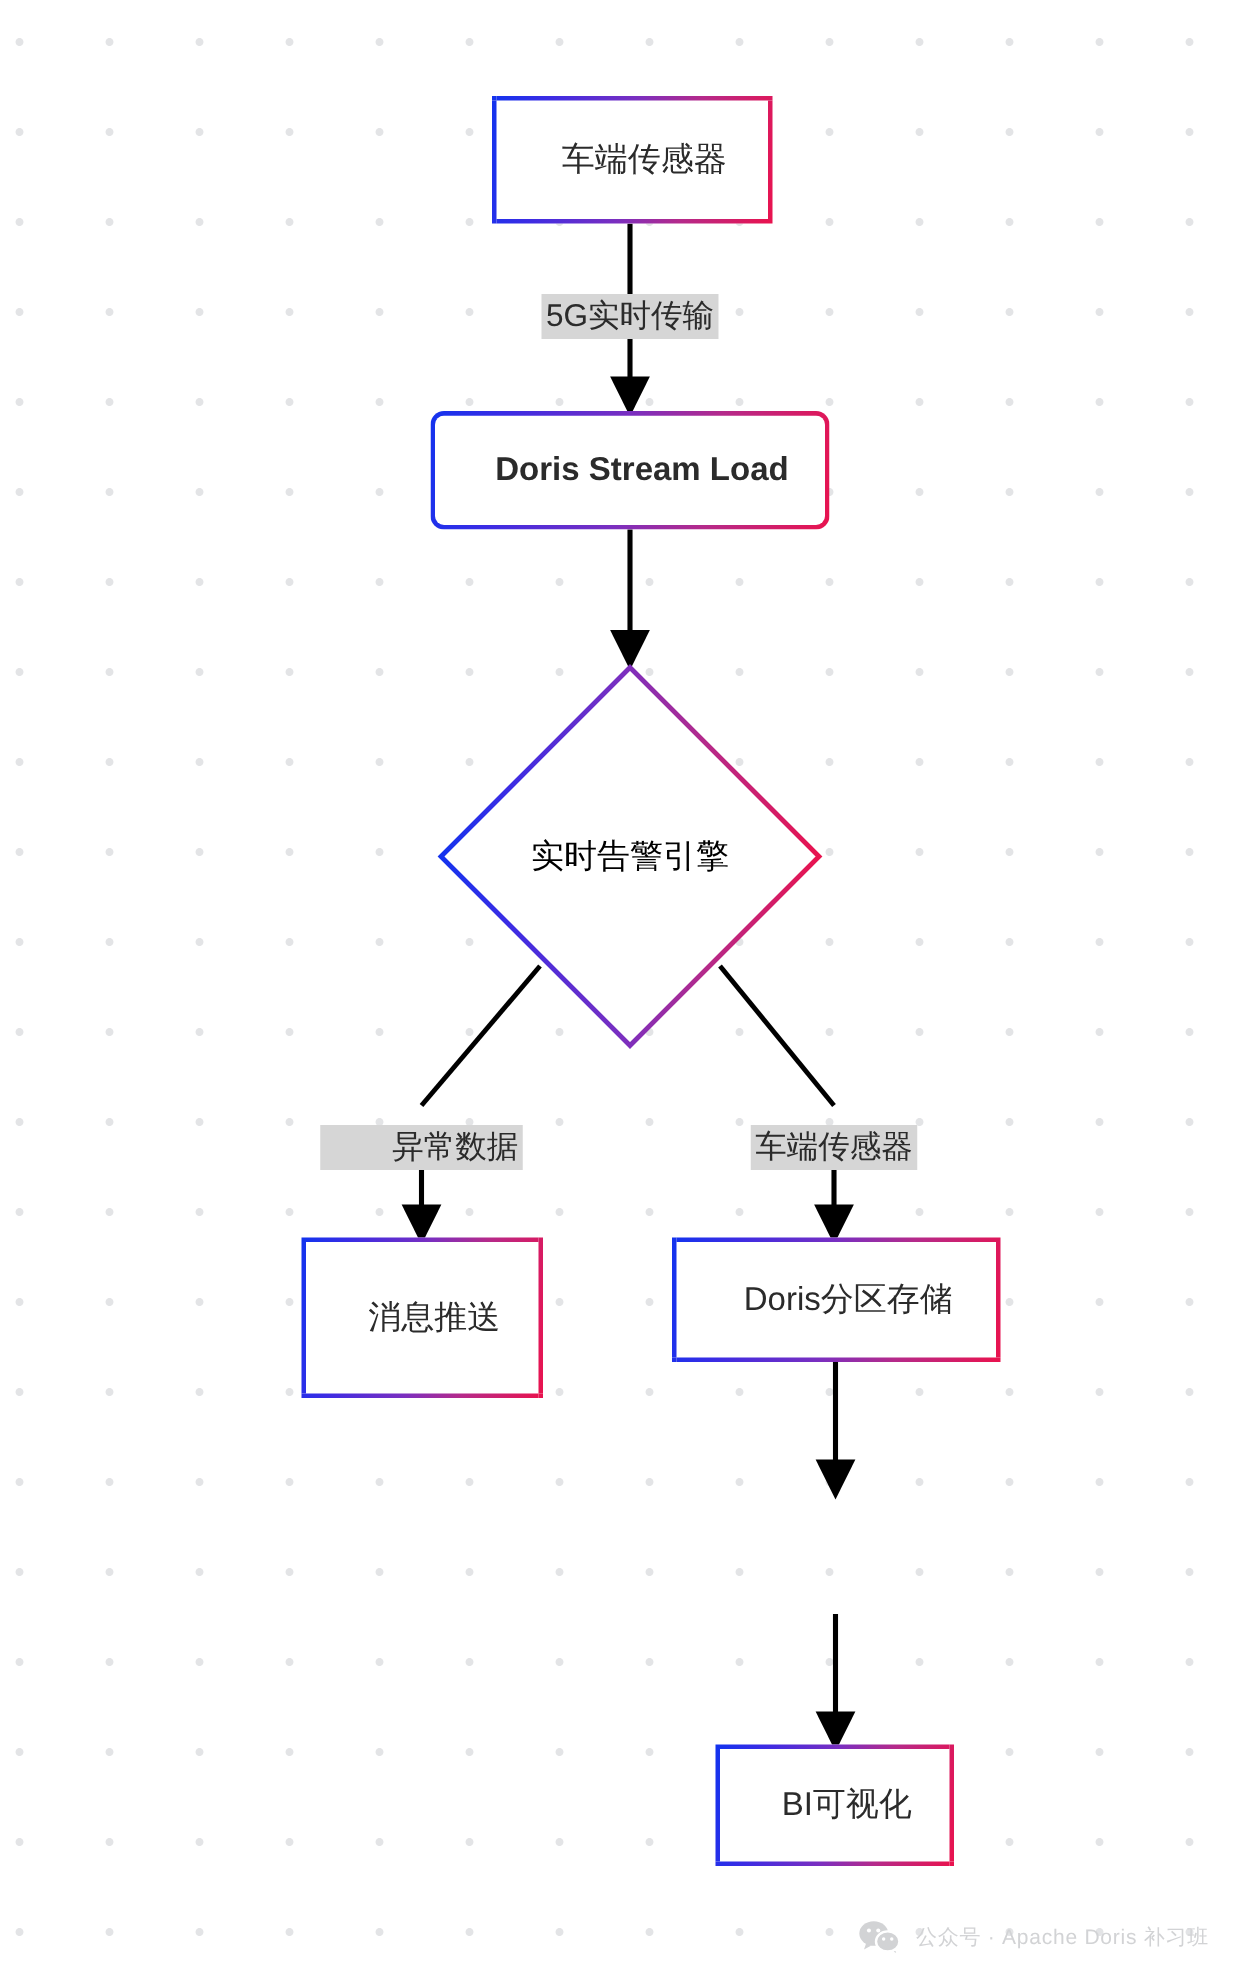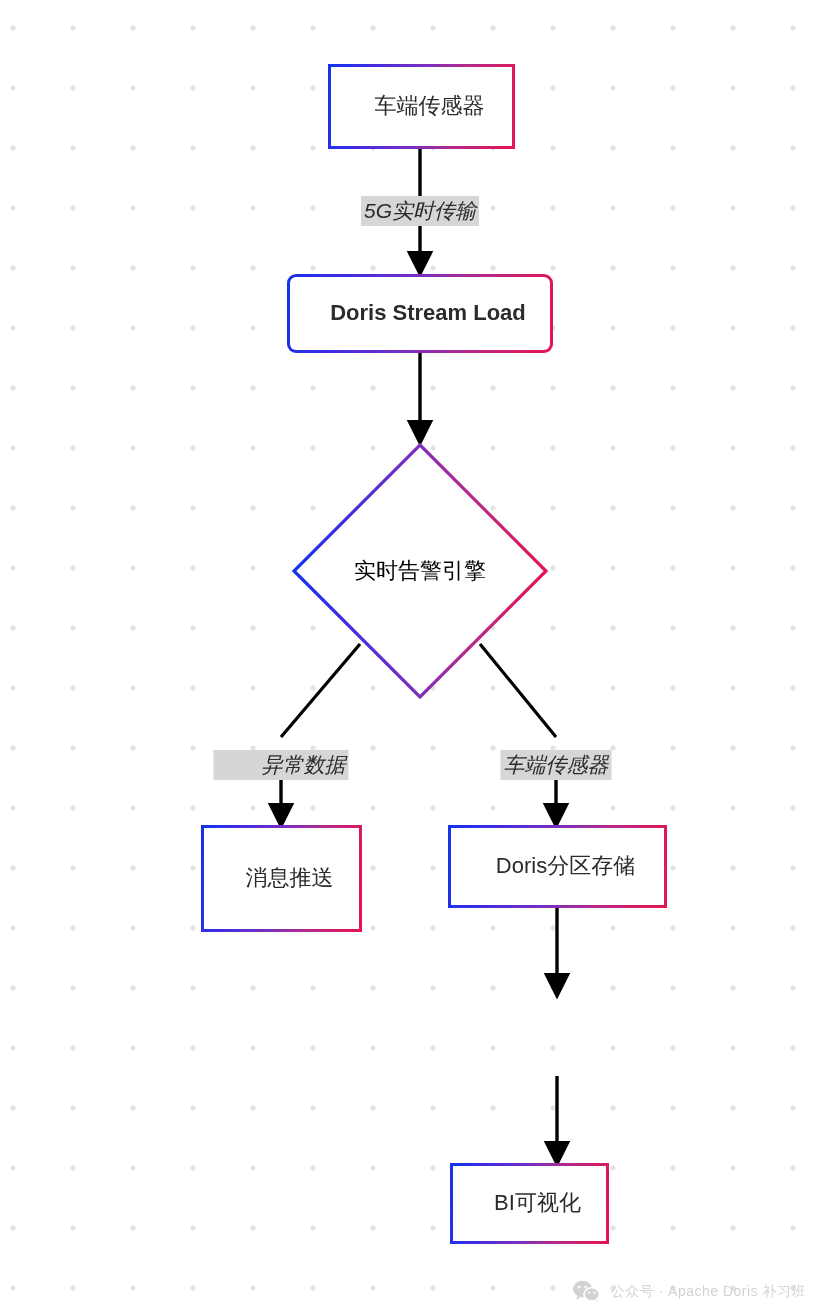--- a/index.html
+++ b/index.html
@@ -84,21 +84,20 @@
   
   .edge-label {
     position: absolute;
     background: #d6d6d6;
     color: #2b2b2b;
     font-size: 21px;
     line-height: 1.32;
     padding: 1px 3px;
     white-space: nowrap;
     transform: translateX(-50%);
-    font-style: italic;
   }
 
   
   .n-cn  { font-size: 22px; }
   .n-en  { font-size: 22px; }
 
   
   #watermark {
     position: absolute;
     right: 16px;
@@ -179,21 +178,21 @@
 
   <div class="node rect n-cn" style="left:201px; top:825px; width:161px; height:107px;">
     <span class="node-label">消息推送</span>
   </div>
 
   <div class="node rect n-cn" style="left:448px; top:825px; width:219px; height:83px;">
     <span class="node-label">Doris分区存储</span>
   </div>
 
 
-  <div class="node rect n-cn" style="left:450px; top:1163px; width:159px; height:81px;text-align:right;">
+  <div class="node rect n-cn" style="left:477px; top:1163px; width:159px; height:81px;text-align:right;">
     <span class="node-label">BI可视化</span>
   </div>
 
   <div class="edge-label" style="left:420px; top:196px;">5G实时传输</div>
 
   <div class="edge-label" style="left:281px; top:750px;padding-left:48px;">异常数据</div>
 
   <div class="edge-label" style="left:556px; top:750px;">车端传感器</div>
 
   <div id="watermark">

